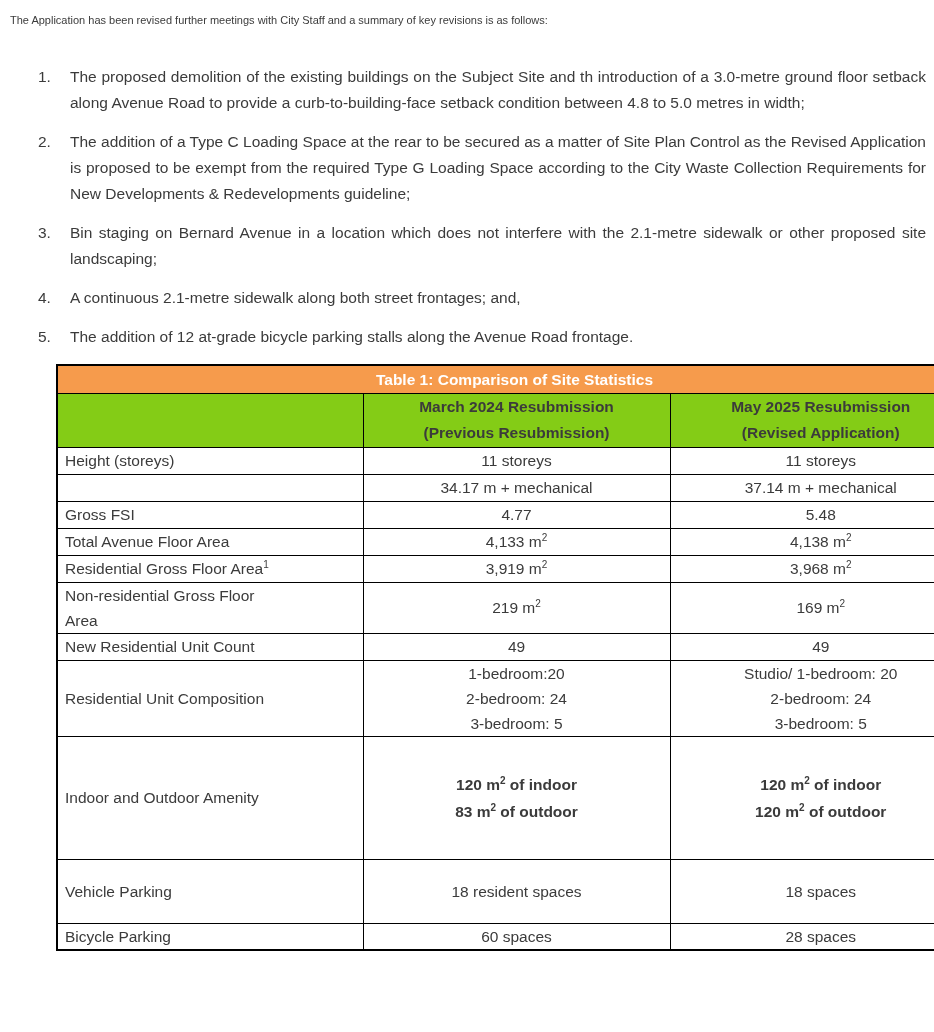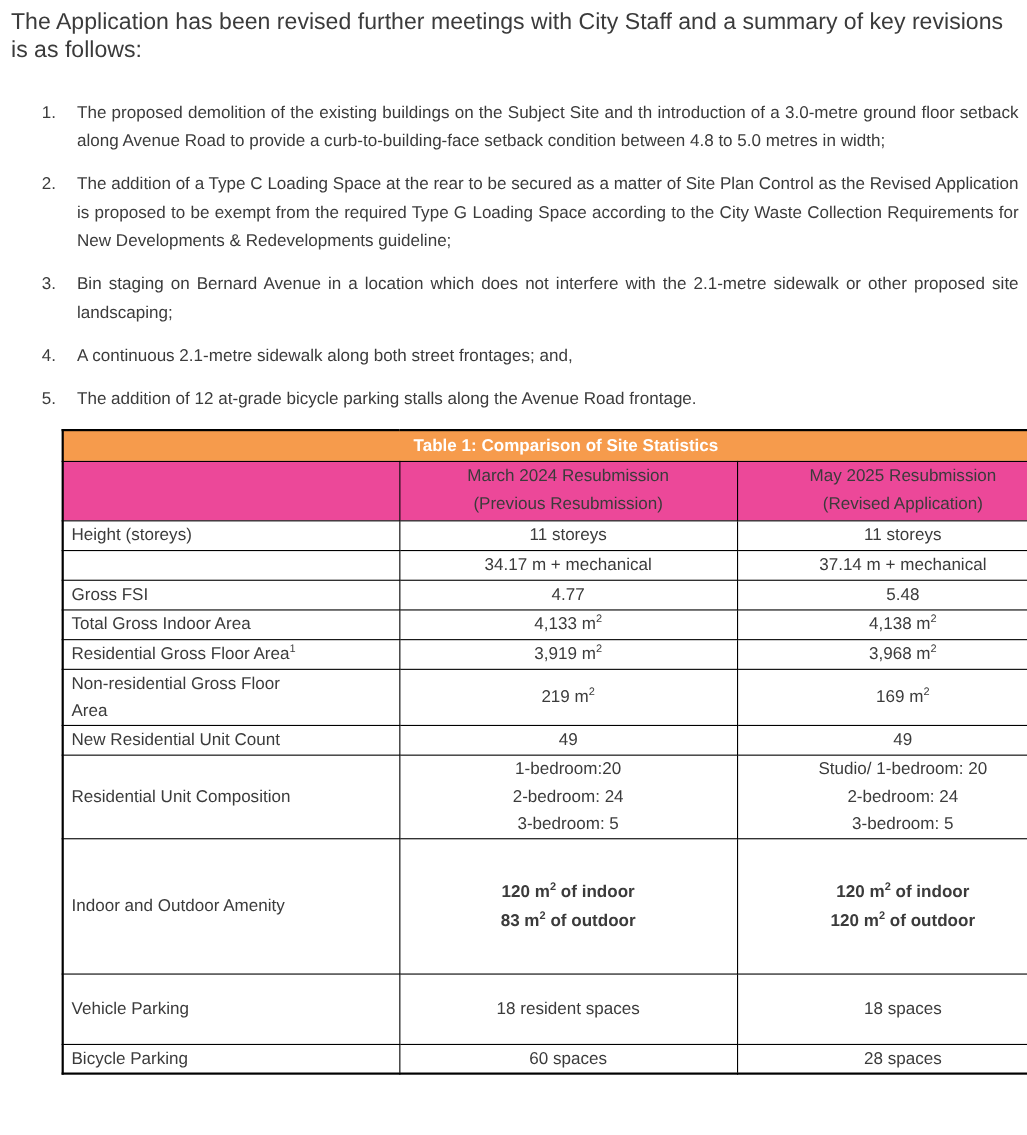--- a/index.html
+++ b/index.html
@@ -13,21 +13,21 @@
     height: 1032px;
     font-family: "Liberation Sans", sans-serif;
     color: #3b3b3b;
     overflow: hidden;
   }
   .doc {
     padding: 7px 6px 0 10px;
   }
   .intro {
     margin: 0;
-    font-size: 21px;
+    font-size: 11px;
     line-height: 26px;
     width: 918px;
   }
   .revisions-list {
     margin-top: 31px;
     margin-bottom: 0;
   }
   .list-item {
     display: flex;
     font-size: 15.5px;
@@ -64,22 +64,22 @@
   col.c2 { width: 307px; }
   col.c3 { width: 302px; }
   tr.title-row td {
     background: #F69B4C;
     color: #ffffff;
     font-weight: bold;
     height: 28px;
     text-align: center;
   }
   tr.header-row td {
-    background: #ec4899;
-    font-weight: normal;
+    background: #84cc16;
+    font-weight: bold;
     height: 54px;
     line-height: 26px;
   }
   tr.data-row { height: 27px; }
   tr.data-row td.cell-label {
     text-align: left;
     padding-left: 7px;
   }
   
   tbody tr:nth-child(8) { height: 50px; }
@@ -169,21 +169,21 @@
         <tr class="data-row">
           <td class="cell-label"><span class="label-text">Gross FSI</span></td>
           <td class="cell-value">
             <div class="cell-line">4.77</div>
           </td>
           <td class="cell-value">
             <div class="cell-line">5.48</div>
           </td>
         </tr>
         <tr class="data-row">
-          <td class="cell-label"><span class="label-text">Total Gross Indoor Area</span></td>
+          <td class="cell-label"><span class="label-text">Total Avenue Floor Area</span></td>
           <td class="cell-value">
             <div class="cell-line">4,133 m<sup>2</sup></div>
           </td>
           <td class="cell-value">
             <div class="cell-line">4,138 m<sup>2</sup></div>
           </td>
         </tr>
         <tr class="data-row">
           <td class="cell-label"><span class="label-text">Residential Gross Floor Area<sup>1</sup></span></td>
           <td class="cell-value">

